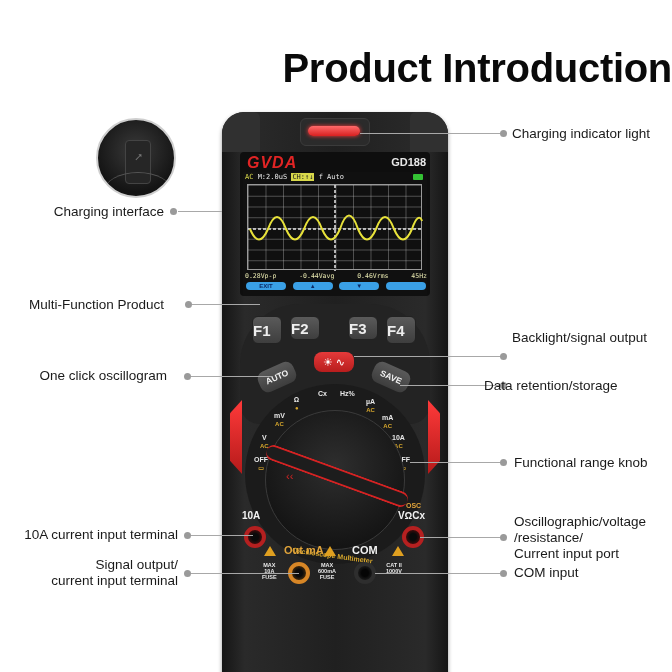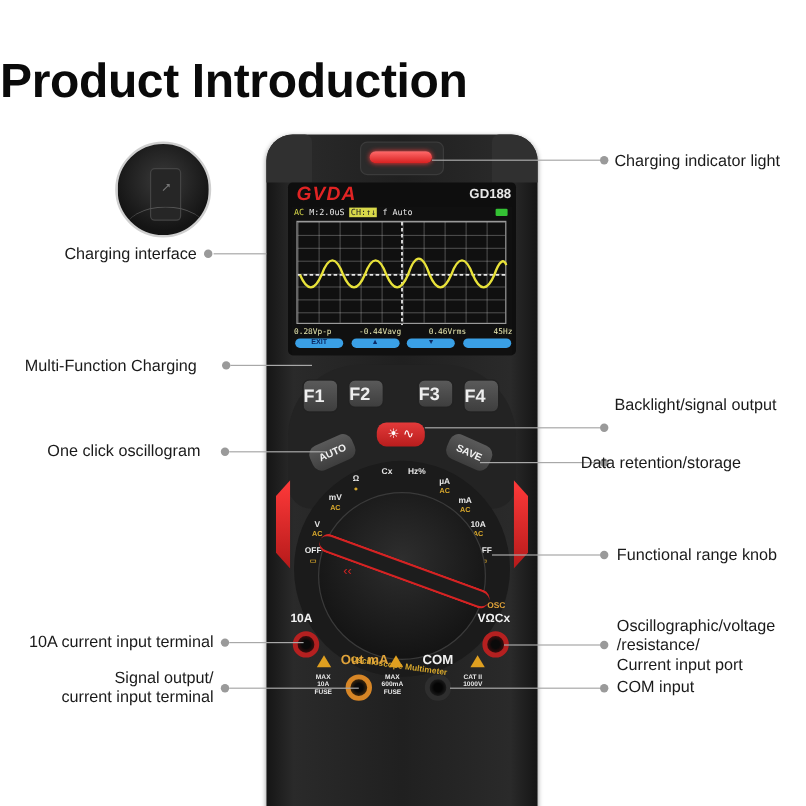--- a/index.html
+++ b/index.html
@@ -1,19 +1,19 @@
 <!DOCTYPE html>
 <html><head>
 <meta charset="utf-8">
 <style>
   * { box-sizing: border-box; margin: 0; padding: 0; }
   html, body { width: 672px; height: 672px; background: #ffffff; overflow: hidden; }
   body { position: relative; font-family: "Liberation Sans", sans-serif; color: #1a1a1a; }
 
-  .title { position: absolute; left: 0; top: 46px; width: 672px; text-align: left;
+  .title { position: absolute; left: 0; top: 46px; width: 672px; text-align: right;
            font-size: 40px; font-weight: bold; color: #0a0a0a; letter-spacing: -0.3px; }
 
   .callout { position: absolute; font-size: 13.5px; line-height: 16px; color: #1a1a1a; white-space: nowrap; }
   .callout.left { text-align: right; }
   .dot { position: absolute; width: 7px; height: 7px; border-radius: 50%; background: #9a9a9a; }
   .line { position: absolute; height: 1px; background: #a8a8a8; }
 
   
   .inset { position: absolute; left: 96px; top: 118px; width: 80px; height: 80px; border-radius: 50%;
            background: radial-gradient(circle at 50% 40%, #3a3a3a, #141414 70%);
@@ -197,21 +197,21 @@
 FUSE</div>
   <div class="jack black" style="left:132px; top:450px;"></div>
   <div class="fine" style="left:164px; top:450px; white-space:pre;">CAT II
 1000V</div>
 </div>
 
 <div class="callout left" style="right:508px; top:204px;">Charging interface</div>
 <div class="dot" style="left:170px; top:208px;"></div>
 <div class="line" style="left:178px; top:211px; width:44px;"></div>
 
-<div class="callout left" style="right:508px; top:297px;">Multi-Function Charging</div>
+<div class="callout left" style="right:508px; top:297px;">Multi-Function Product</div>
 <div class="dot" style="left:185px; top:301px;"></div>
 <div class="line" style="left:192px; top:304px; width:68px;"></div>
 
 <div class="callout left" style="right:505px; top:368px;">One click oscillogram</div>
 <div class="dot" style="left:184px; top:373px;"></div>
 <div class="line" style="left:191px; top:376px; width:80px;"></div>
 
 <div class="callout left" style="right:494px; top:527px;">10A current input terminal</div>
 <div class="dot" style="left:184px; top:532px;"></div>
 <div class="line" style="left:191px; top:535px; width:62px;"></div>

